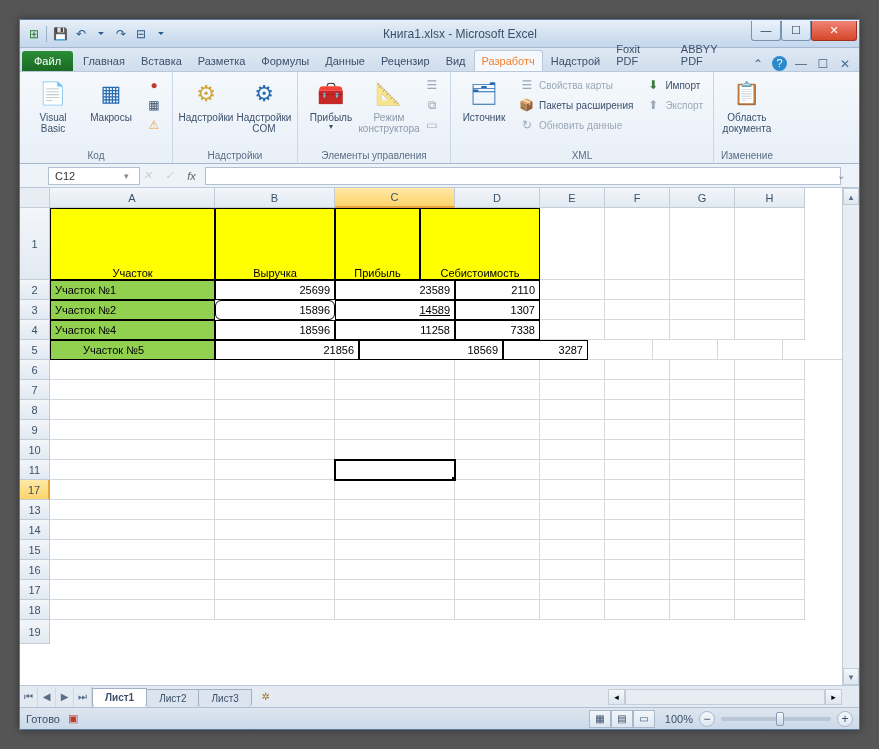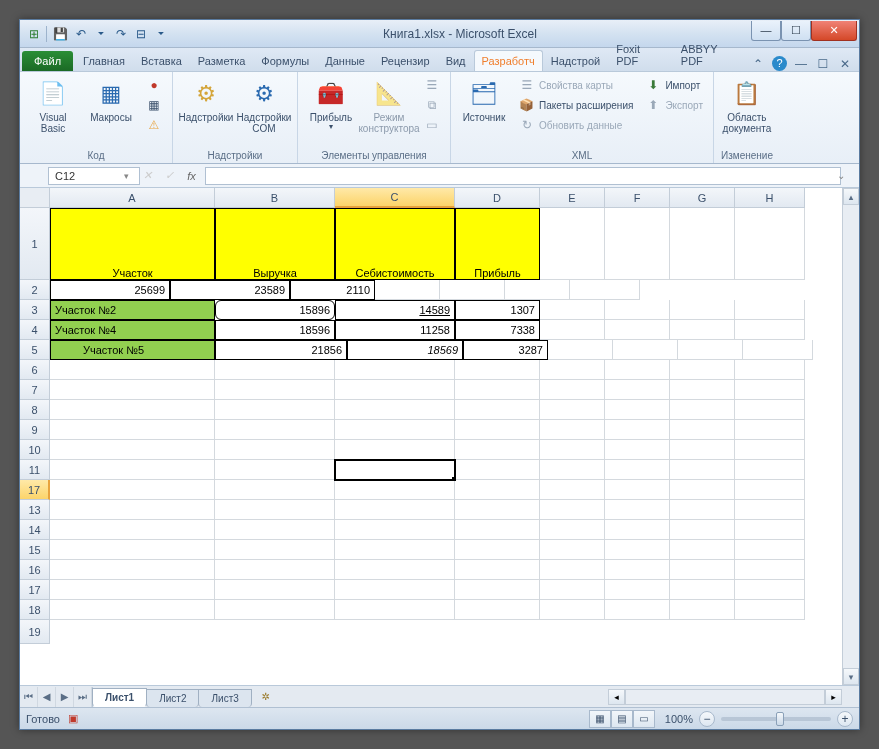--- a/index.html
+++ b/index.html
@@ -283,28 +283,29 @@
         <div class="rh" style="height: 20px;">15</div>
         <div class="rh" style="height: 20px;">16</div>
         <div class="rh" style="height: 20px;">17</div>
         <div class="rh" style="height: 20px;">18</div>
         <div class="rh" style="height: 24px;">19</div>
       </div>
     <div class="cells" id="cells">
         <div class="row">
           <div class="cell hdr" style="width: 165px; height: 72px; align-items: flex-end;">Участок</div>
           <div class="cell hdr" style="width: 120px; height: 72px; align-items: flex-end;">Выручка</div>
+          <div class="cell hdr" style="width: 85px; height: 72px; align-items: flex-end;">Прибыль</div>
           <div class="cell hdr" style="width: 120px; height: 72px; align-items: flex-end;">Себистоимость</div>
-          <div class="cell hdr" style="width: 85px; height: 72px; align-items: flex-end;">Прибыль</div>
           <div class="cell" style="width: 65px; height: 72px;"></div>
           <div class="cell" style="width: 65px; height: 72px;"></div>
           <div class="cell" style="width: 65px; height: 72px;"></div>
           <div class="cell" style="width: 70px; height: 72px;"></div>
         </div>
         <div class="row">
+          <div class="cell lab" style="width: 165px; height: 20px;">Участок №1</div>
           <div class="cell dat" style="width: 120px; height: 20px;">25699</div>
           <div class="cell dat" style="width: 120px; height: 20px;">23589</div>
           <div class="cell dat" style="width: 85px; height: 20px;">2110</div>
           <div class="cell" style="width: 65px; height: 20px;"></div>
           <div class="cell" style="width: 65px; height: 20px;"></div>
           <div class="cell" style="width: 65px; height: 20px;"></div>
           <div class="cell" style="width: 70px; height: 20px;"></div>
         </div>
         <div class="row">
           <div class="cell lab" style="width: 165px; height: 20px;">Участок №2</div>
@@ -321,22 +322,22 @@
           <div class="cell dat" style="width: 120px; height: 20px;">18596</div>
           <div class="cell dat" style="width: 120px; height: 20px;">11258</div>
           <div class="cell dat" style="width: 85px; height: 20px;">7338</div>
           <div class="cell" style="width: 65px; height: 20px;"></div>
           <div class="cell" style="width: 65px; height: 20px;"></div>
           <div class="cell" style="width: 65px; height: 20px;"></div>
           <div class="cell" style="width: 70px; height: 20px;"></div>
         </div>
         <div class="row">
           <div class="cell lab" style="width: 165px; height: 20px; padding-left: 32px;">Участок №5</div>
-          <div class="cell dat" style="width: 132px; height: 20px; padding-left: 26px;">21856</div>
-          <div class="cell dat" style="width: 116px; height: 20px; font-style: italic;">18569</div>
+          <div class="cell dat" style="width: 144px; height: 20px; padding-left: 26px;">21856</div>
+          <div class="cell dat" style="width: 144px; height: 20px;">18569</div>
           <div class="cell dat" style="width: 85px; height: 20px;">3287</div>
           <div class="cell" style="width: 65px; height: 20px;"></div>
           <div class="cell" style="width: 65px; height: 20px;"></div>
           <div class="cell" style="width: 65px; height: 20px;"></div>
           <div class="cell" style="width: 70px; height: 20px;"></div>
         </div>
         <div class="row">
           <div class="cell" style="width: 165px; height: 20px;"></div>
           <div class="cell" style="width: 120px; height: 20px;"></div>
           <div class="cell" style="width: 120px; height: 20px;"></div>

